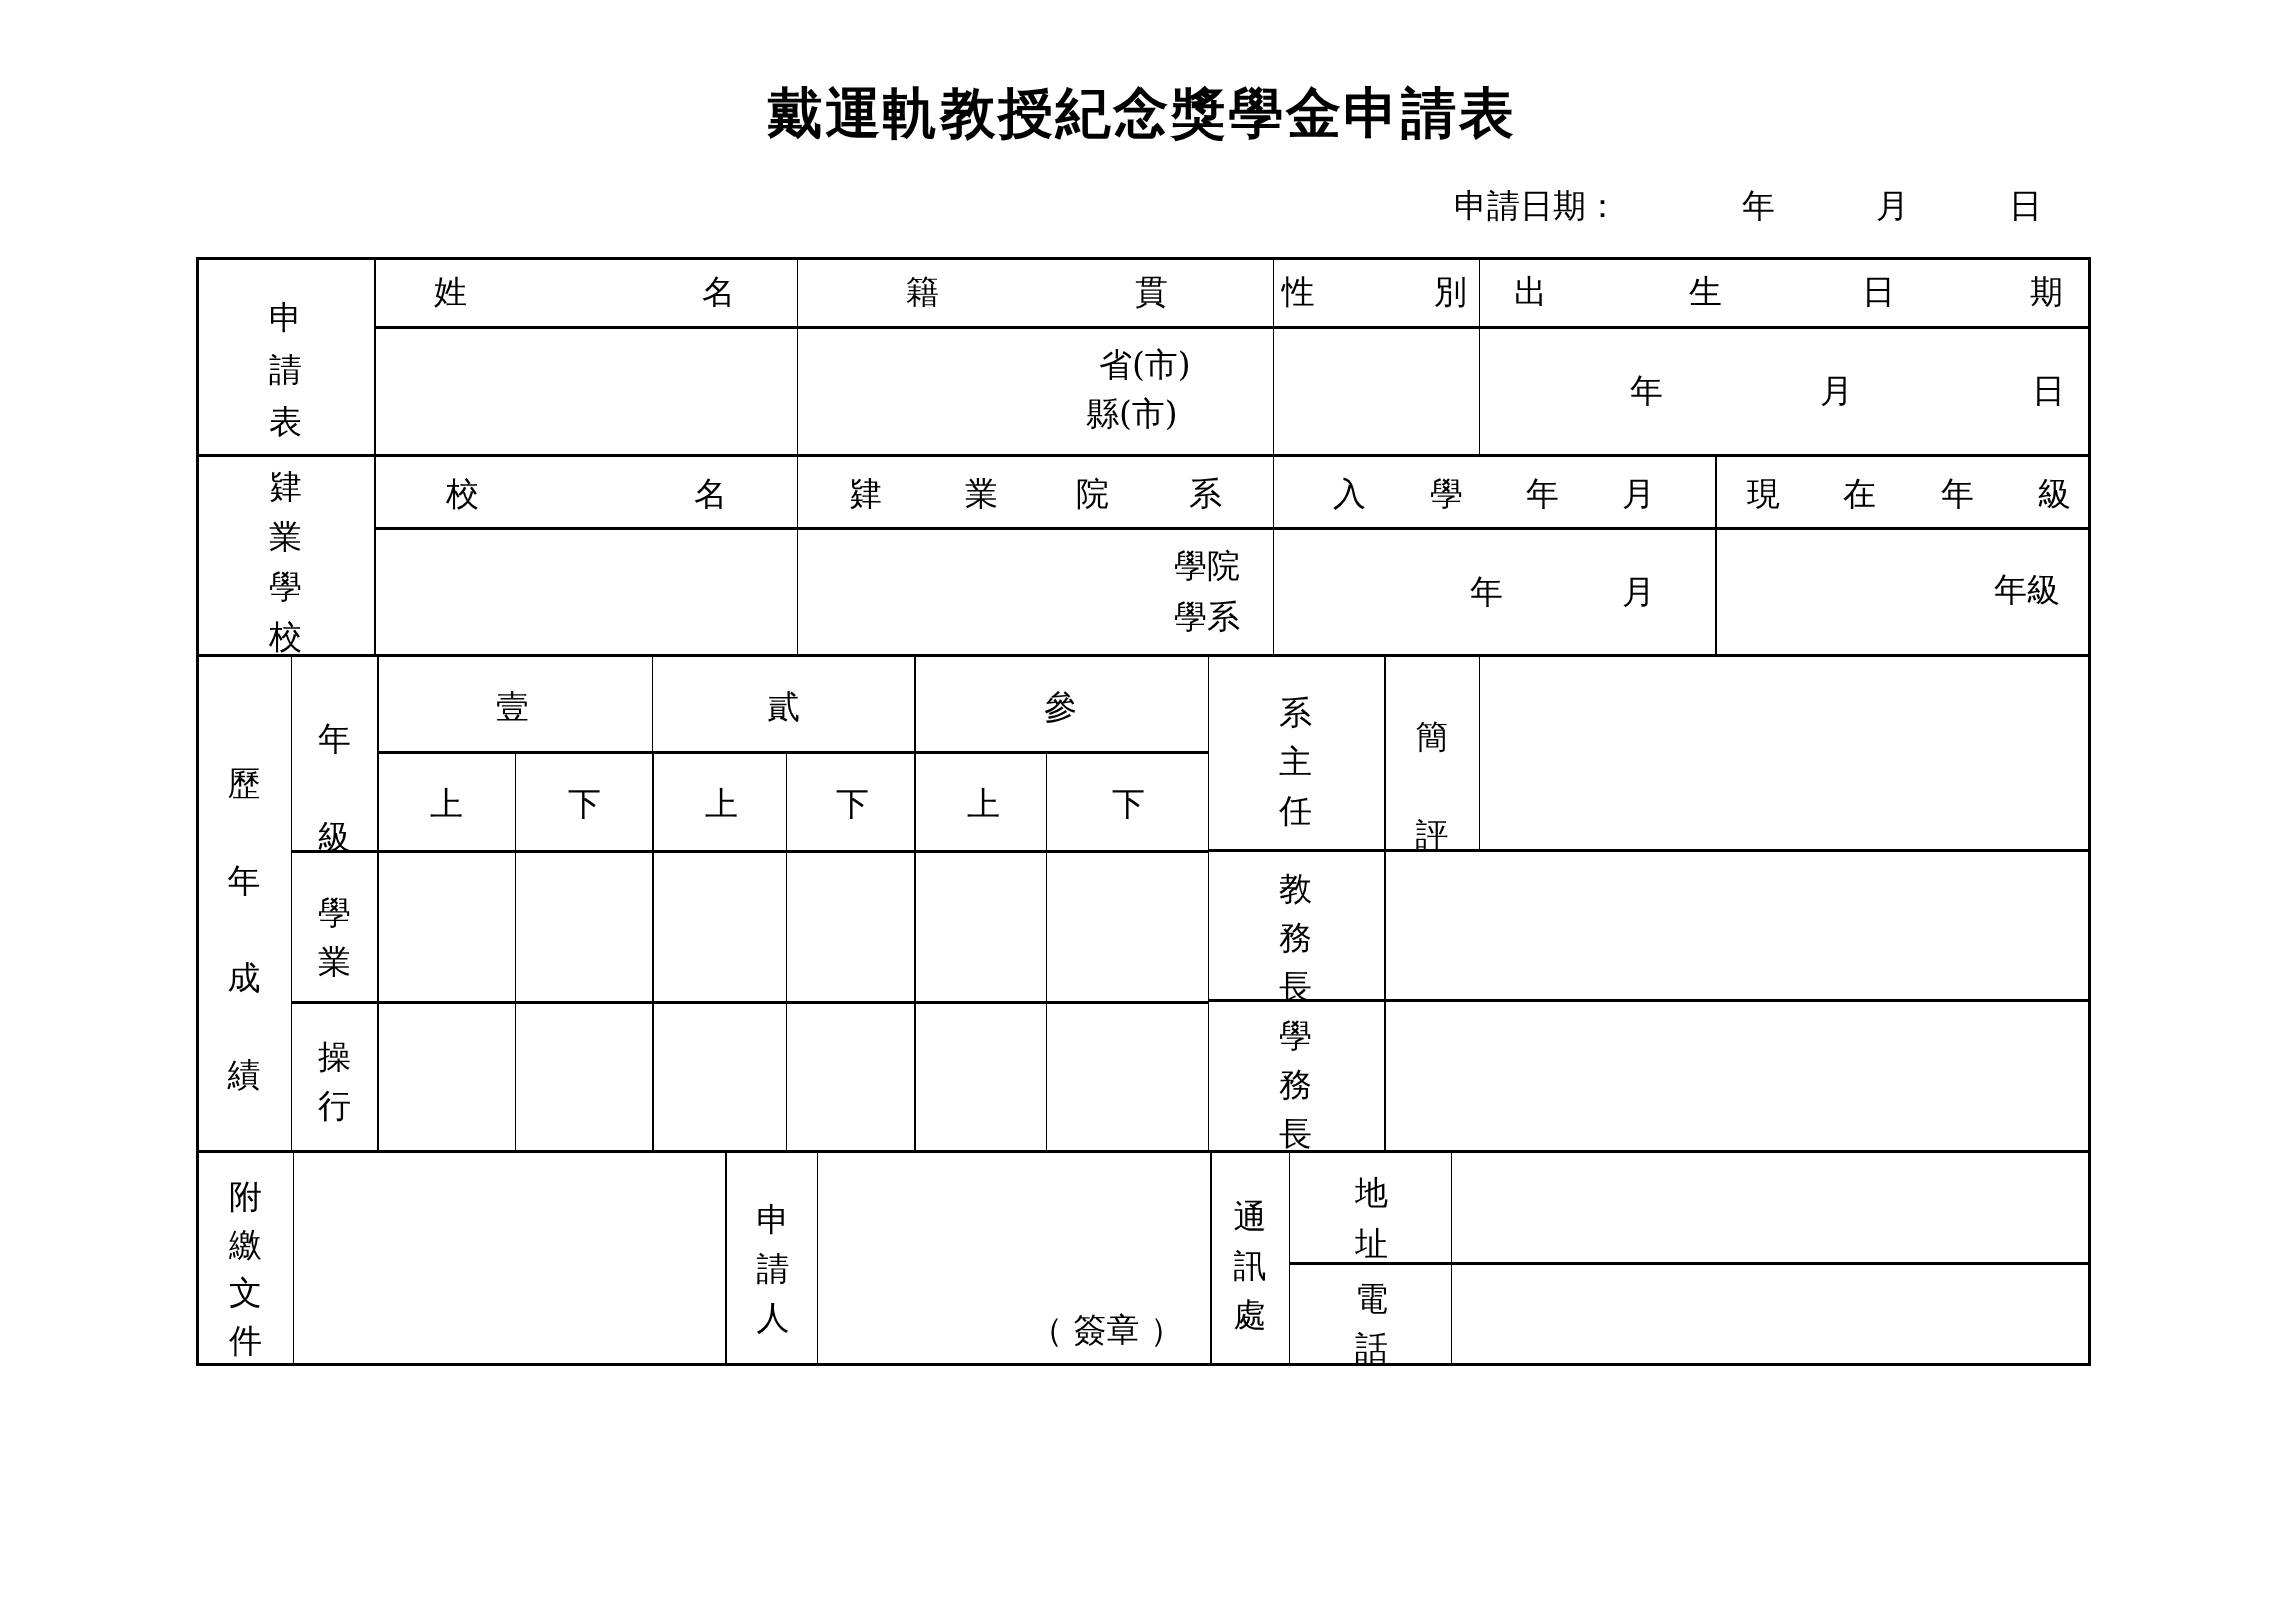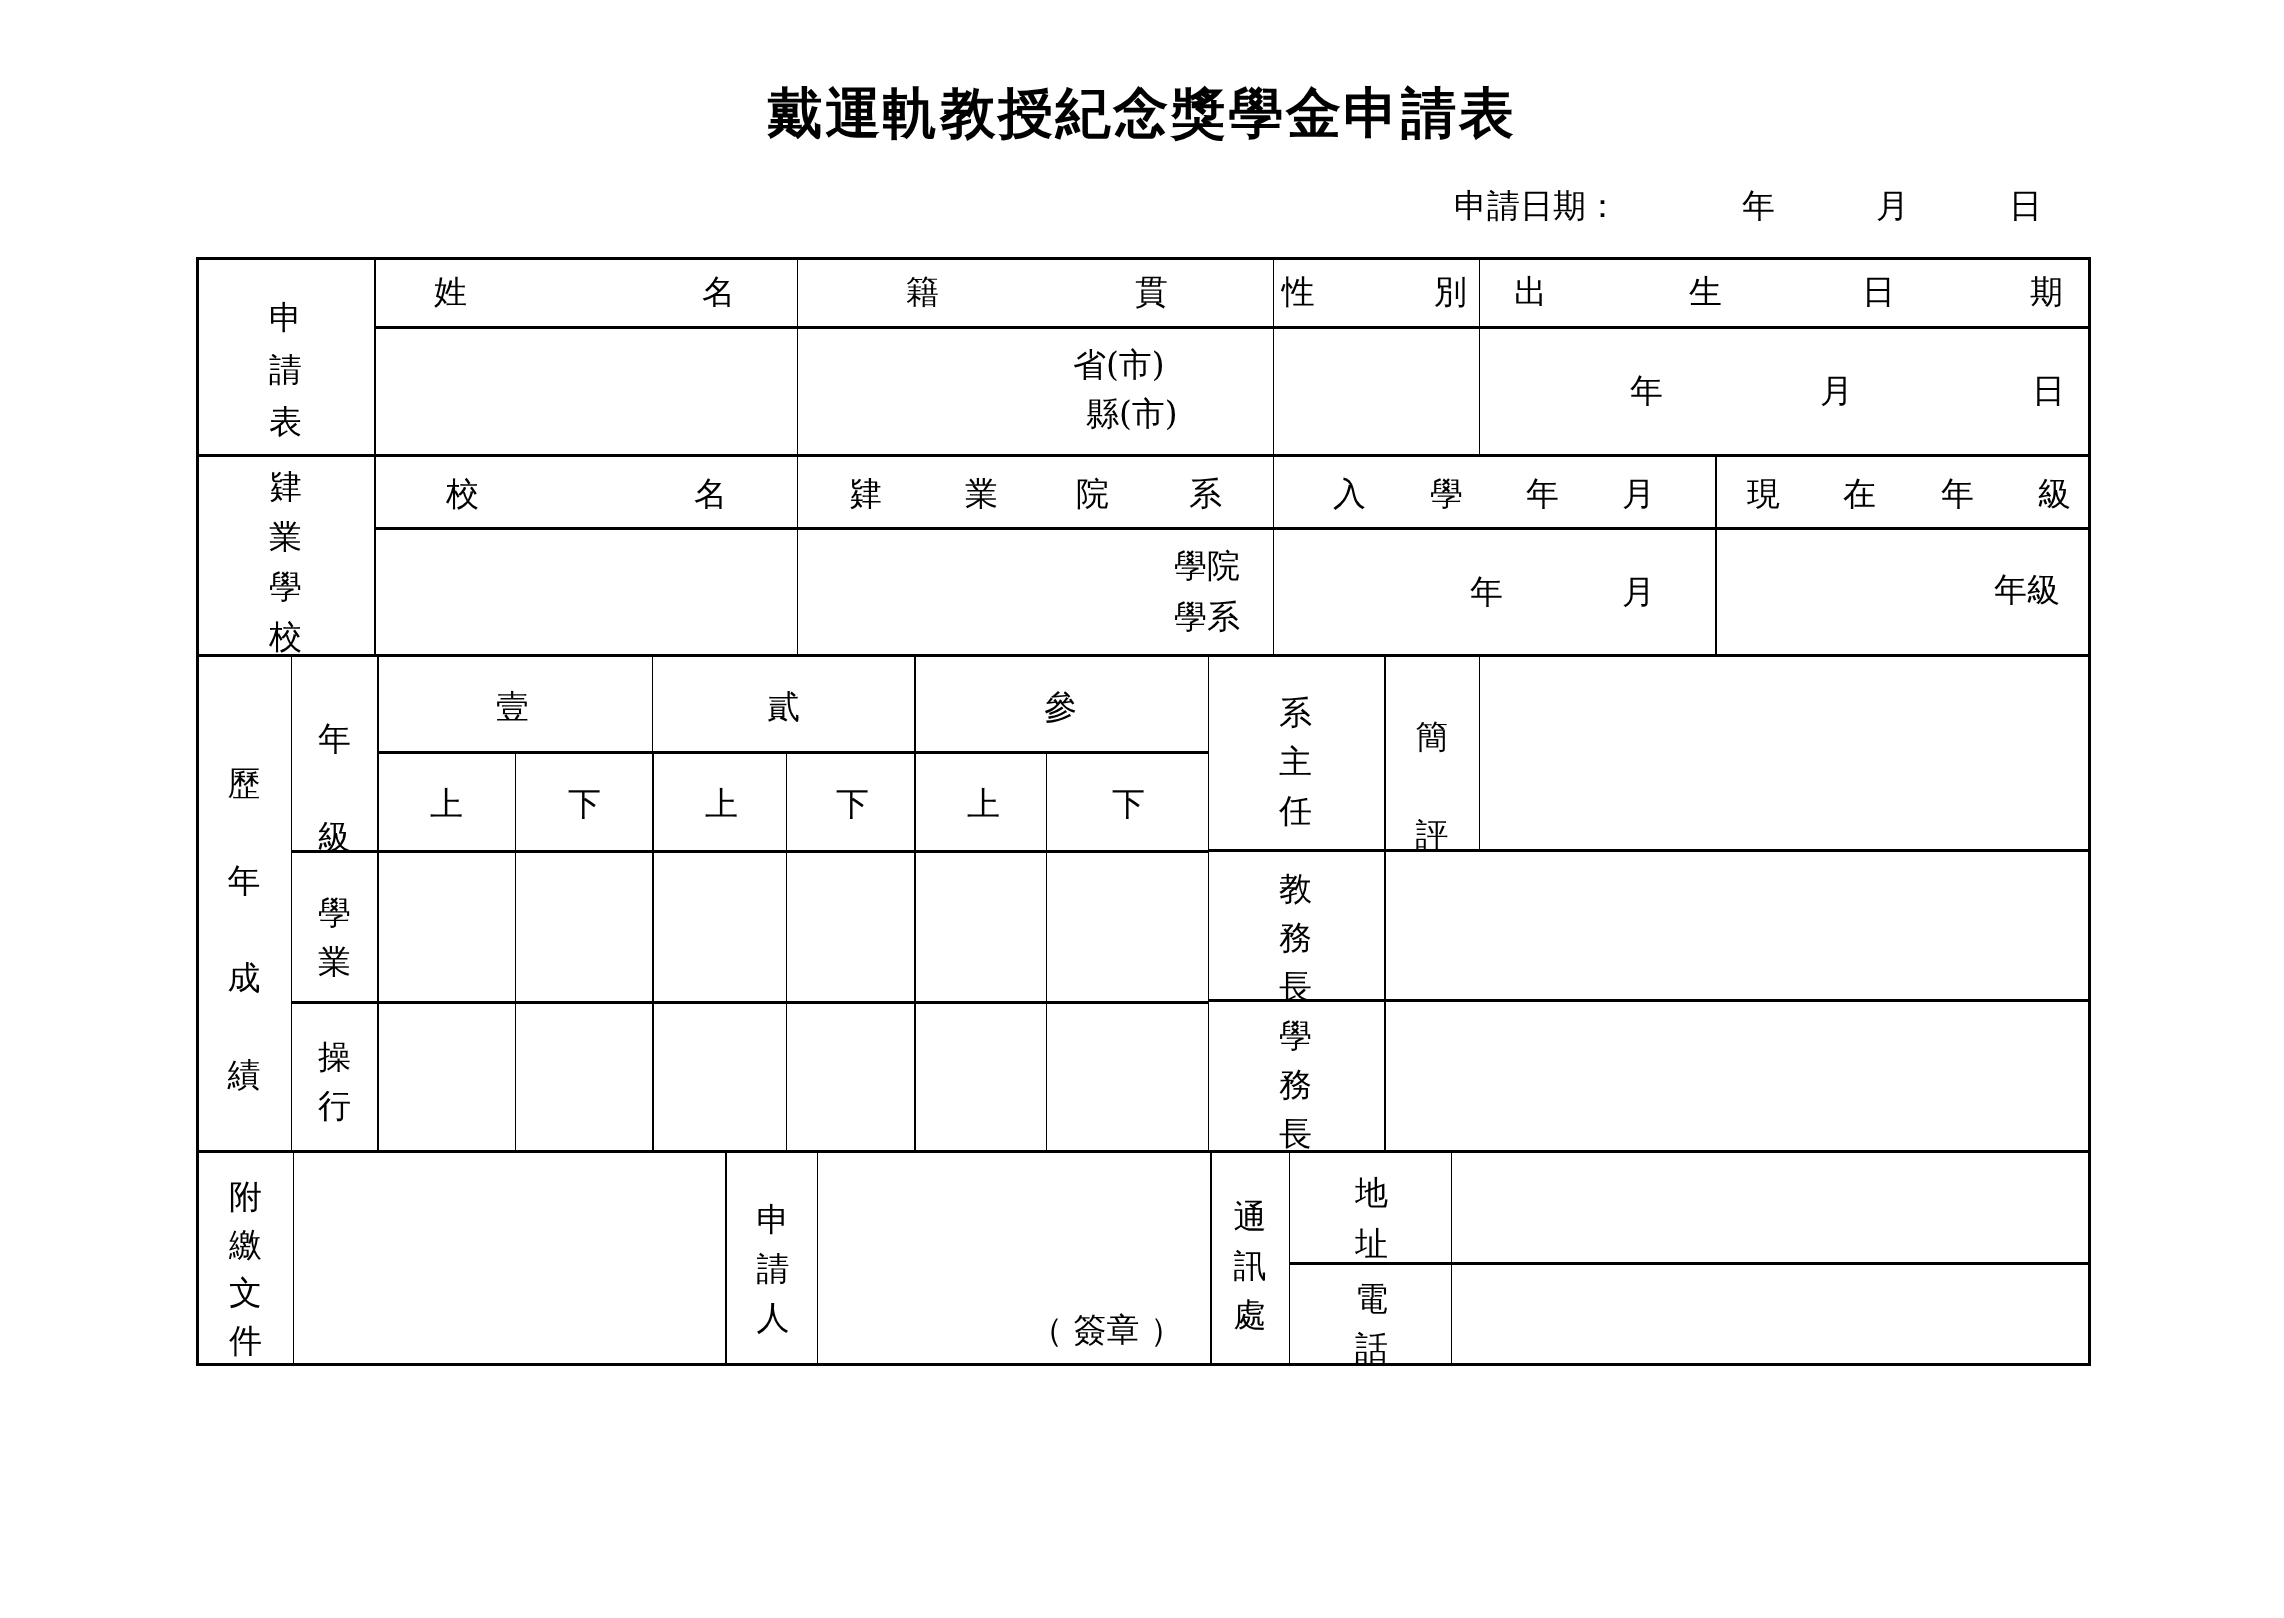--- a/index.html
+++ b/index.html
@@ -41,21 +41,21 @@
   <span class="lbl" style="left:59px;top:16.3px">姓</span>
   <span class="lbl" style="left:327px;top:16.3px">名</span>
 </div>
 <div class="cell" style="left:374px;top:327px;width:424px;height:129px;"></div>
 
 <div class="cell thick-b" style="left:797px;top:258px;width:477px;height:71px;">
   <span class="lbl" style="left:108px;top:16.3px">籍</span>
   <span class="lbl" style="left:337px;top:16.3px">貫</span>
 </div>
 <div class="cell" style="left:797px;top:327px;width:477px;height:129px;">
-  <span class="lbl" style="left:275px;top:19.6px">省(市)</span>
+  <span class="lbl" style="left:301px;top:19.6px">省(市)</span>
   <span class="lbl" style="left:288px;top:69px">縣(市)</span>
 </div>
 
 <div class="cell thick-b" style="left:1273px;top:258px;width:207px;height:71px;">
   <span class="lbl" style="left:7.8px;top:16.3px">性</span>
   <span class="lbl" style="left:160px;top:16.3px">別</span>
 </div>
 <div class="cell" style="left:1273px;top:327px;width:207px;height:129px;"></div>
 
 <div class="cell thick-b" style="left:1479px;top:258px;width:612px;height:71px;">

